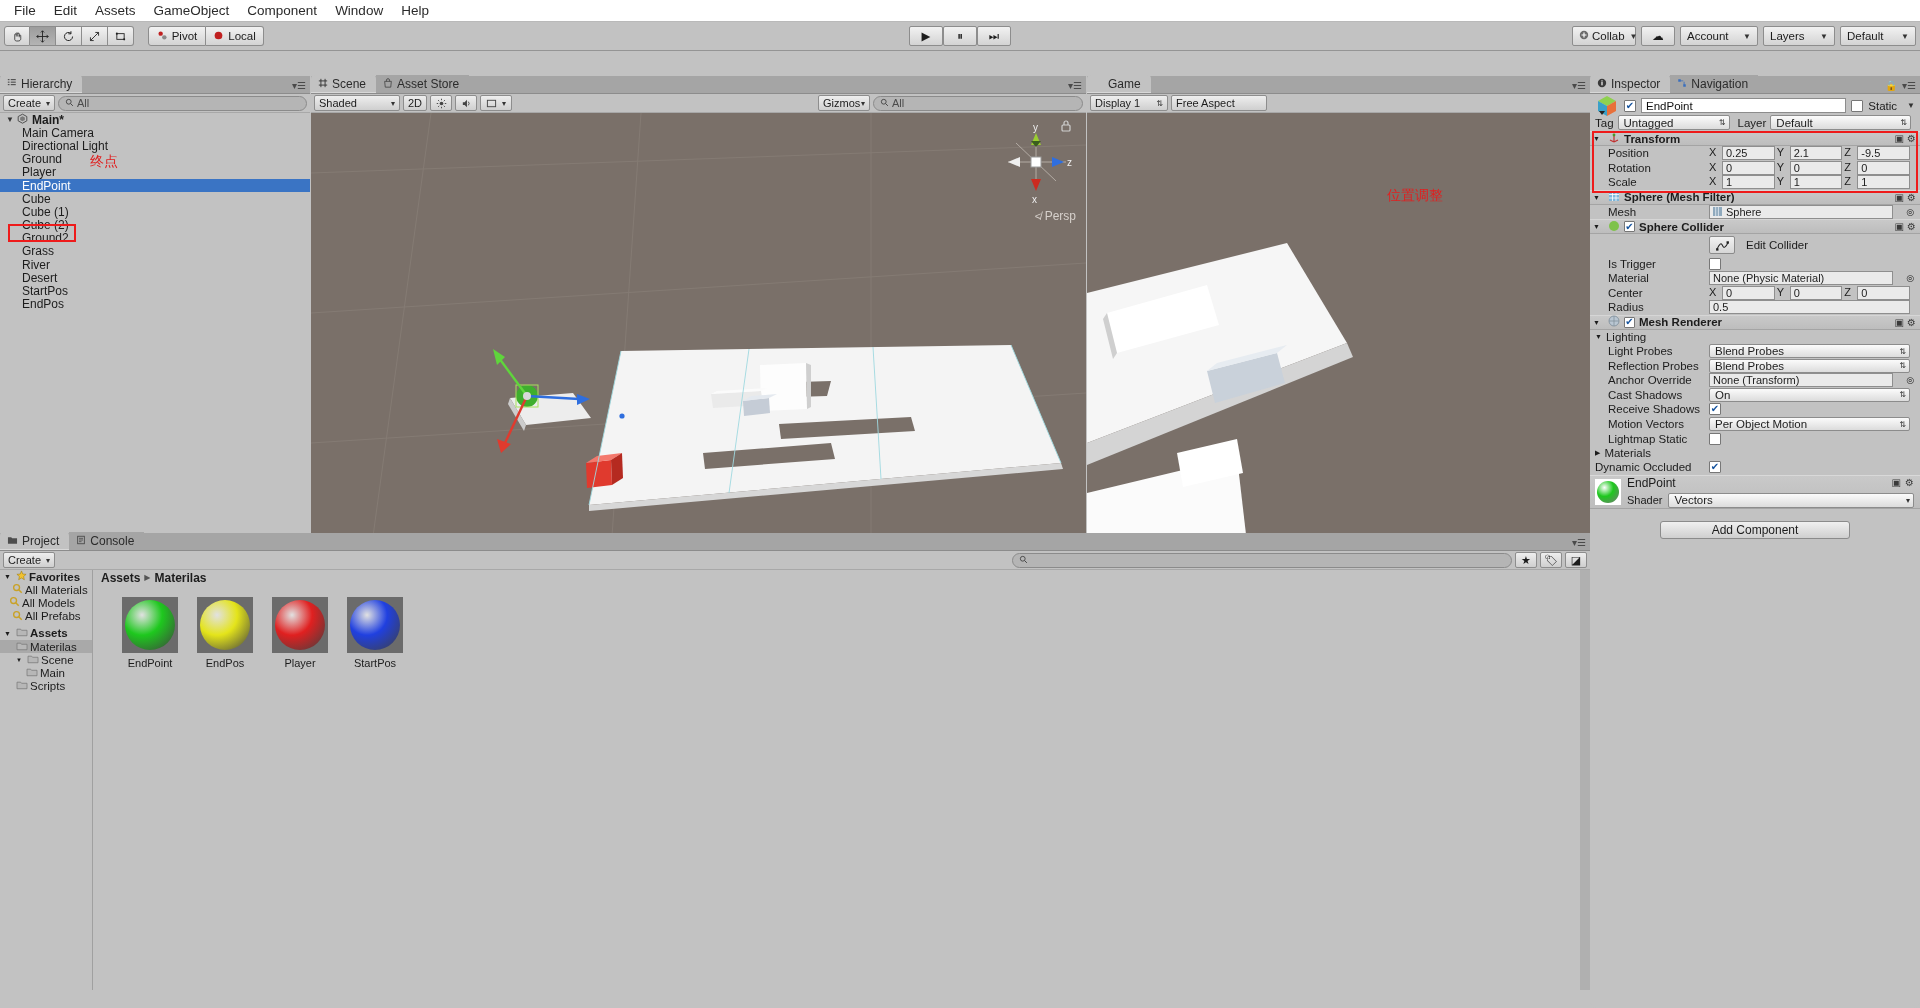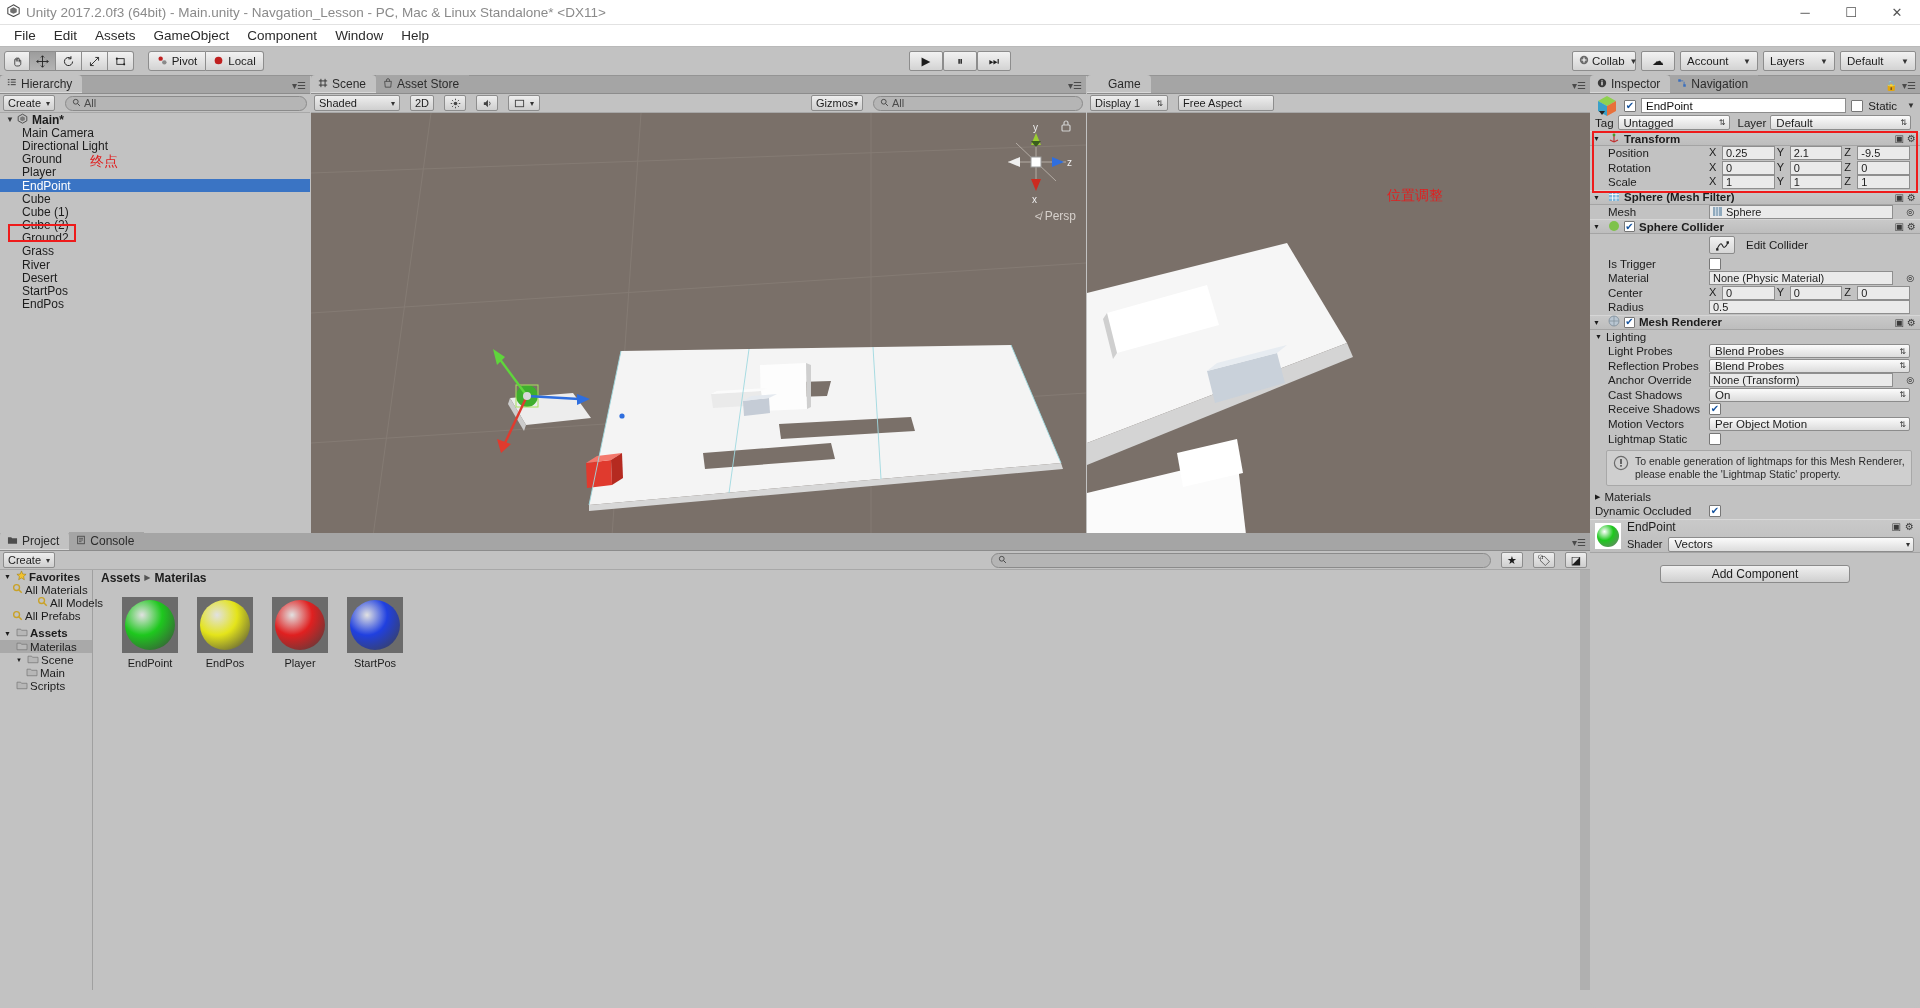--- a/index.html
+++ b/index.html
@@ -60,21 +60,21 @@
   .tab{
     height:18px; padding:0 10px 0 7px; display:flex; align-items:center;
     font-size:12px; color:#2b2b2b; background:#a5a5a5; gap:4px;
   }
   .tab.active{ background:#c2c2c2; border-radius:4px 4px 0 0;
                box-shadow:0 -1px 0 #d8d8d8 inset;align-items:center; }
   .tab-tools{ position:absolute; right:4px; bottom:2px; display:flex;
               gap:4px; align-items:center; color:#4a4a4a; font-size:10px; }
 
   .subbar{ height:19px; background:#c2c2c2; display:flex; align-items:center;
-           padding:1px 3px; gap:10px; border-bottom:1px solid #a8a8a8; }
+           padding:1px 3px; gap:3px; border-bottom:1px solid #a8a8a8; }
   .mini{
     background:linear-gradient(#eee,#cfcfcf); border:1px solid #8d8d8d;
     border-radius:2px; height:16px; display:flex; align-items:center;
     padding:0 4px; font-size:11px; color:#1c1c1c; white-space:nowrap;
   }
   .searchbox{
     flex:1; height:15px; background:#b5b5b5; border:1px solid #8b8b8b;
     border-radius:8px; display:flex; align-items:center; padding:0 6px;
     font-size:11px; color:#4c4c4c; gap:3px; min-width:30px;
   }
@@ -168,33 +168,20 @@
   .scrollbar-v{ position:absolute; right:0; top:0; bottom:0; width:10px;
                 background:#b0b0b0; }
   .statusbar{ position:absolute; left:0; right:330px; bottom:0; height:18px;
               background:#c2c2c2; }
 </style>
 </head>
 <body>
 
 <div class="app">
 
-  <div class="titlebar">
-    <div class="tb-icon">
-      <svg width="13" height="13" viewBox="0 0 16 16">
-          <polygon points="8,1 15,5 15,12 8,15.5 1,12 1,5" fill="none" stroke="#4a4a4a" stroke-width="1.3"></polygon>
-          <polygon points="8,4 12,6.2 12,10 8,12 4,10 4,6.2" fill="#6f6f6f"></polygon>
-        </svg>
-    </div>
-    <div class="tb-title">Unity 2017.2.0f3 (64bit) - Main.unity - Navgation_Lesson - PC, Mac &amp; Linux Standalone* &lt;DX11&gt;</div>
-    <div class="tb-spacer"></div>
-    <div class="win-btn">─</div>
-    <div class="win-btn">☐</div>
-    <div class="win-btn close">✕</div>
-  </div>
 
   <div class="menubar">
     <div class="menu-item">File</div>
     <div class="menu-item">Edit</div>
     <div class="menu-item">Assets</div>
     <div class="menu-item">GameObject</div>
     <div class="menu-item">Component</div>
     <div class="menu-item">Window</div>
     <div class="menu-item">Help</div>
   </div>
@@ -613,21 +600,21 @@
             <span>Favorites</span>
           </div>
           <div id="fav-items">
               <div class="ptrow" style="padding-left: 12px;">
                 <span><svg width="11" height="11" viewBox="0 0 12 12">
                     <circle cx="5" cy="5" r="3.2" fill="none" stroke="#c9a227" stroke-width="1.5"></circle>
                     <path d="M7.4 7.4L10.6 10.6" stroke="#c9a227" stroke-width="1.6"></path>
                   </svg></span>
                 <span>All Materials</span>
               </div>
-              <div class="ptrow" style="padding-left: 9px; margin-left: 28px;">
+              <div class="ptrow" style="padding-left: 9px;">
                 <span><svg width="11" height="11" viewBox="0 0 12 12">
                     <circle cx="5" cy="5" r="3.2" fill="none" stroke="#c9a227" stroke-width="1.5"></circle>
                     <path d="M7.4 7.4L10.6 10.6" stroke="#c9a227" stroke-width="1.6"></path>
                   </svg></span>
                 <span>All Models</span>
               </div>
               <div class="ptrow" style="padding-left: 12px;">
                 <span><svg width="11" height="11" viewBox="0 0 12 12">
                     <circle cx="5" cy="5" r="3.2" fill="none" stroke="#c9a227" stroke-width="1.5"></circle>
                     <path d="M7.4 7.4L10.6 10.6" stroke="#c9a227" stroke-width="1.6"></path>
@@ -951,30 +938,20 @@
                 <span>Per Object Motion</span>
                 <span class="ar">⇅</span>
               </span>
             </div>
             <div class="prow">
               <span class="plabel">Lightmap Static</span>
               <span class="cb"></span>
             </div>
           </div>
 
-        <div class="helpbox">
-          <span>
-            <svg width="16" height="16" viewBox="0 0 16 16">
-                <circle cx="8" cy="8" r="6.6" fill="none" stroke="#6b6b6b" stroke-width="1.2"></circle>
-                <rect x="7.2" y="4" width="1.6" height="5" fill="#4a4a4a"></rect>
-                <rect x="7.2" y="10" width="1.6" height="1.6" fill="#4a4a4a"></rect>
-              </svg>
-          </span>
-          <span>To enable generation of lightmaps for this Mesh Renderer, please enable the 'Lightmap Static' property.</span>
-        </div>
 
         <div class="foldout">
           <span style="font-size:7px">▶</span>
           <span>Materials</span>
         </div>
         <div class="prow" style="padding-left:5px">
           <span class="plabel" style="width:111px">Dynamic Occluded</span>
           <span class="cb">✔</span>
         </div>
 

